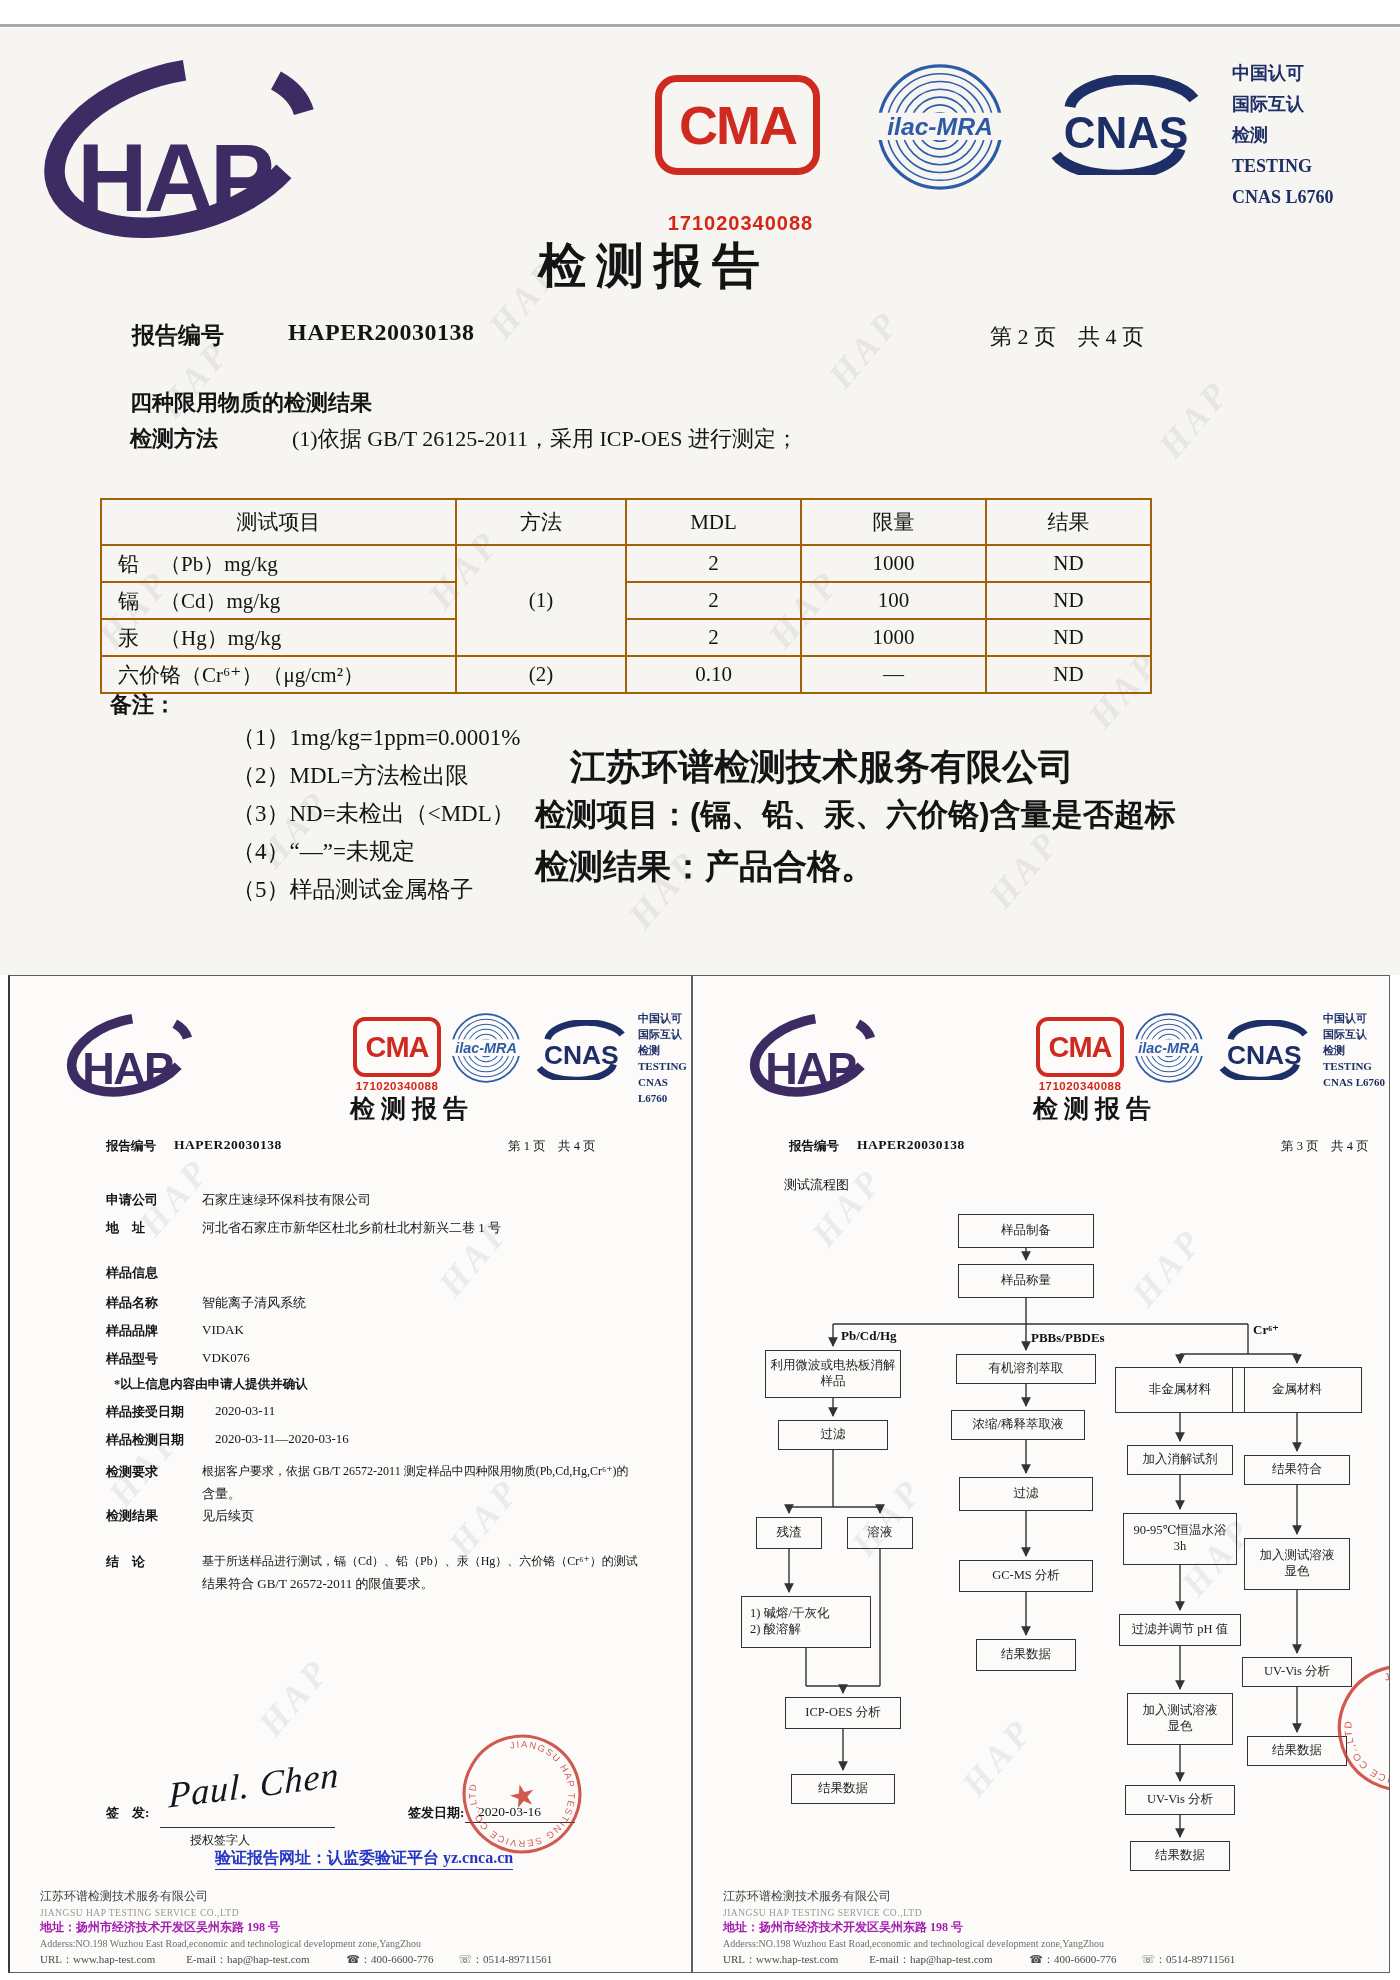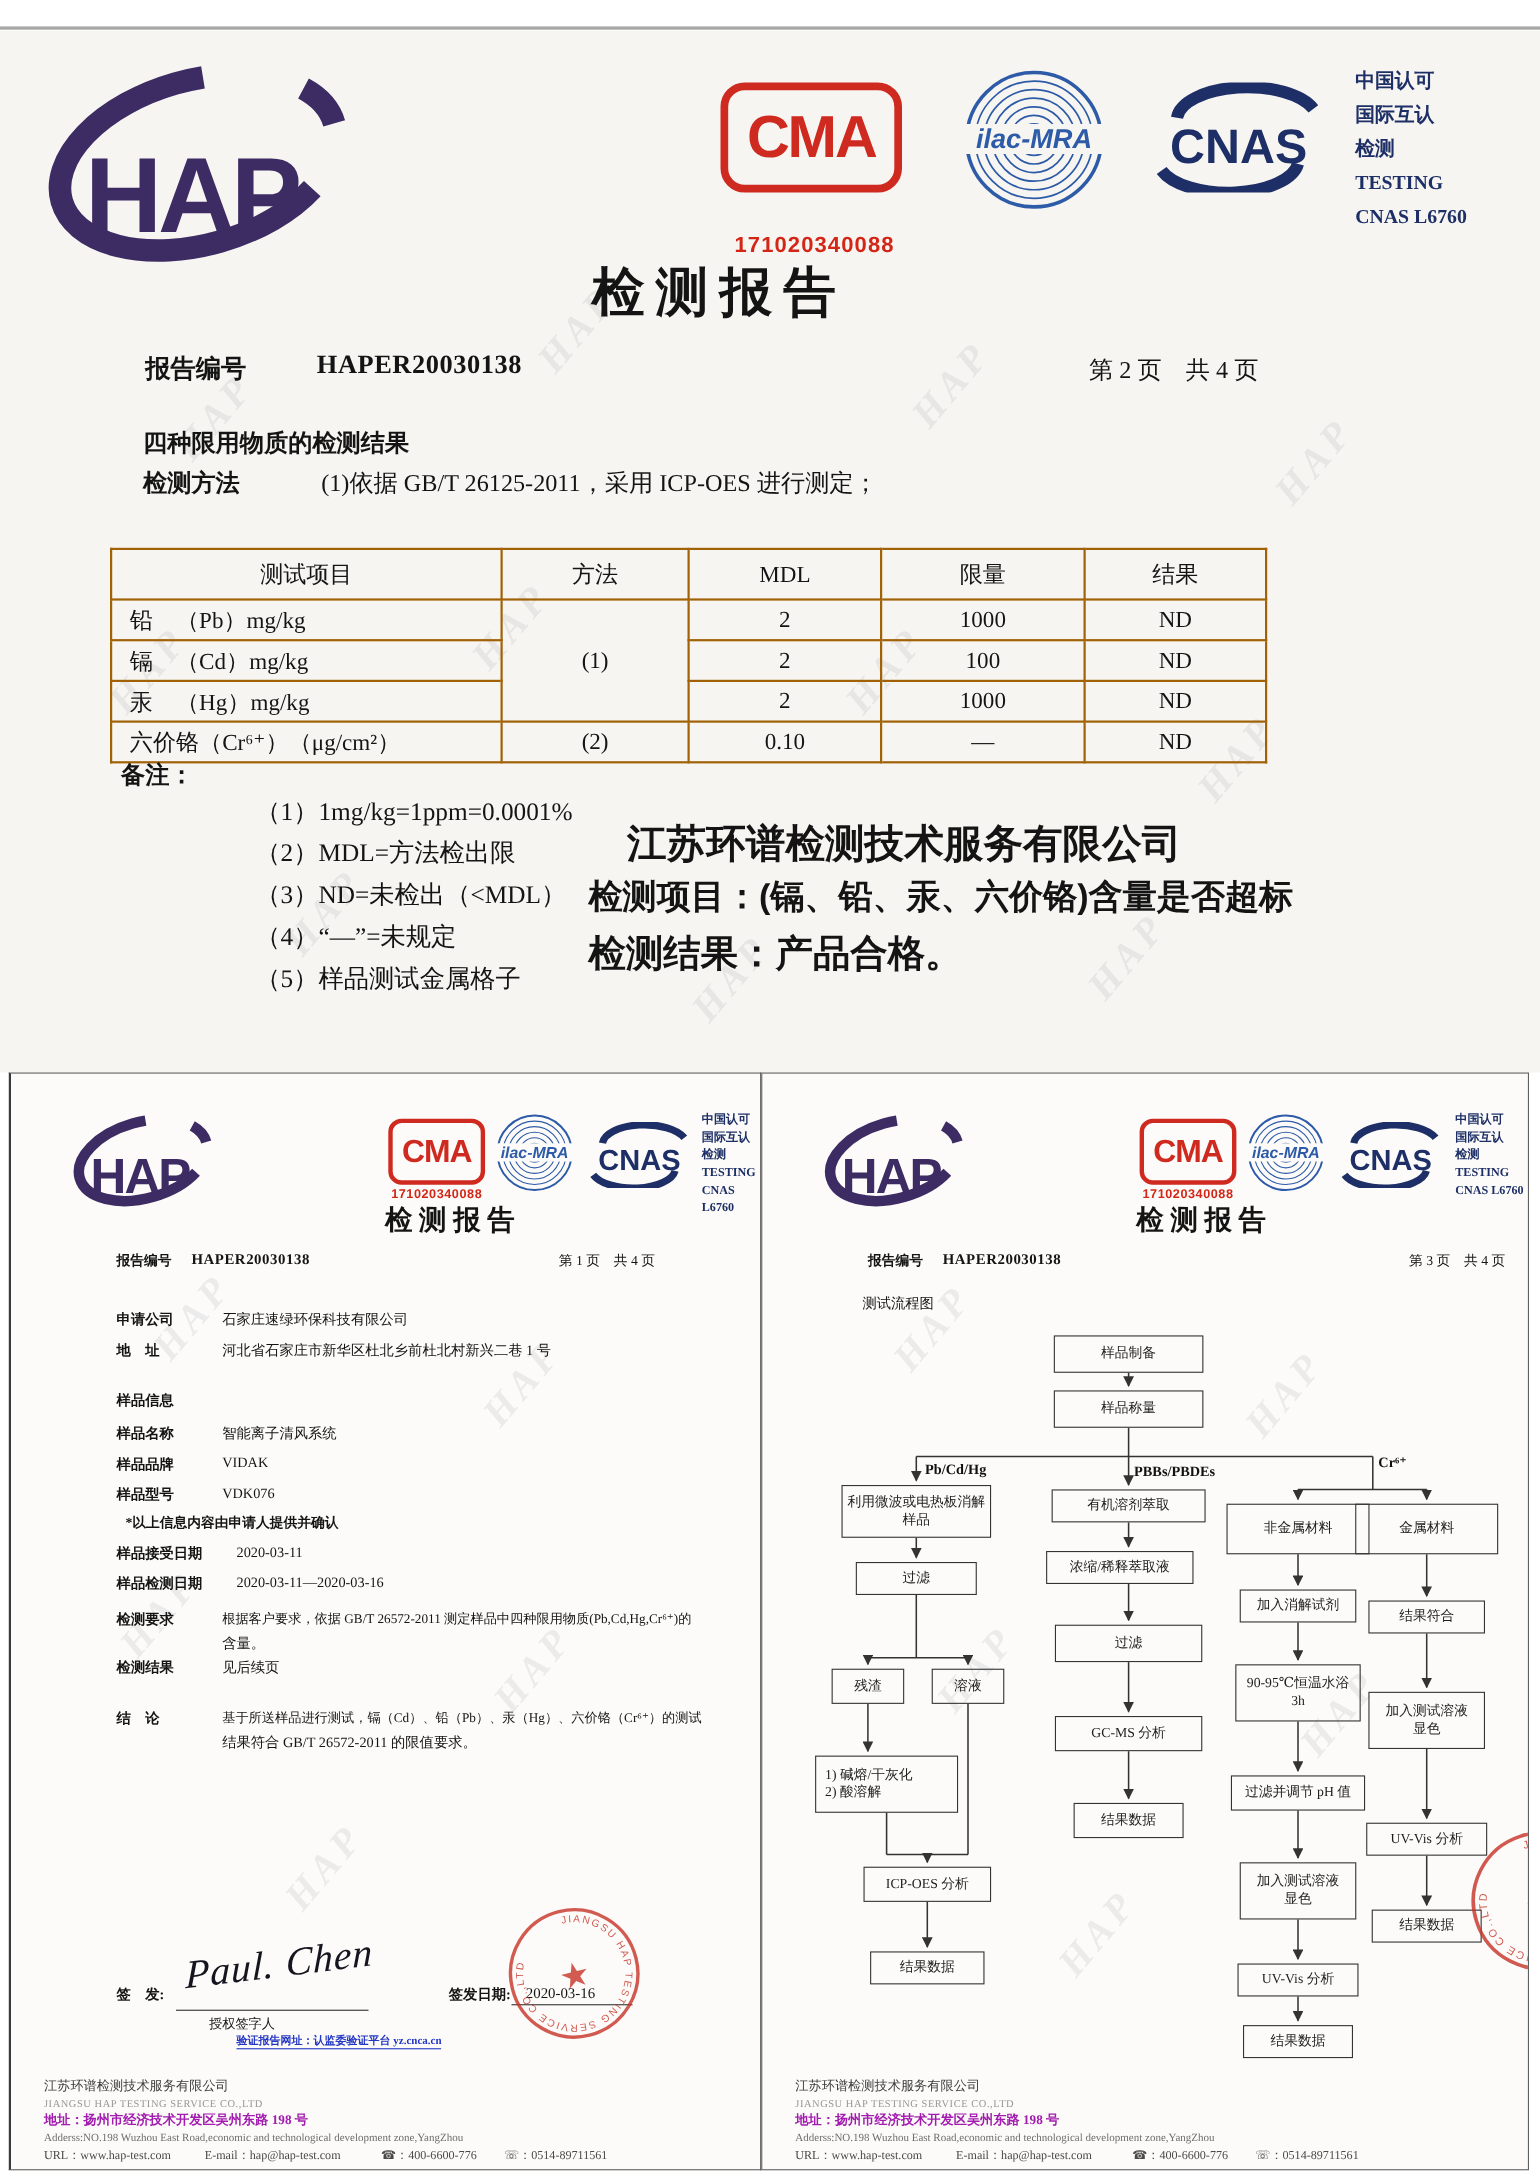--- a/index.html
+++ b/index.html
@@ -301,21 +301,21 @@
             <path id="ringA" d="M60,15 a45,45 0 1,1 -0.01,0"></path>
           </defs>
         <circle cx="60" cy="60" r="56" fill="none" stroke="#c63327" stroke-width="3"></circle>
         <text font-size="9" fill="#c63327" letter-spacing="1.5" font-family="Liberation Sans, sans-serif">
           <textPath href="#ringA">JIANGSU HAP TESTING SERVICE CO.,LTD</textPath>
         </text>
         <text x="60" y="72" text-anchor="middle" font-size="30" fill="#c63327">★</text>
       </svg>
     </div>
 
-    <span class="abs link" style="left:205px;top:872px;font-size:10px">验证报告网址：认监委验证平台 yz.cnca.cn</span>
+    <span class="abs link" style="left:205px;top:872px;font-size:16px">验证报告网址：认监委验证平台 yz.cnca.cn</span>
 
     <div class="foot" style="top:912px">
       <div class="f1">江苏环谱检测技术服务有限公司</div>
       <div class="f2" style="margin-top:3px">JIANGSU HAP TESTING SERVICE CO.,LTD</div>
       <div class="f3" style="margin-top:1px">地址：扬州市经济技术开发区吴州东路 198 号</div>
       <div class="f4" style="margin-top:2px">Adderss:NO.198 Wuzhou East Road,economic and technological development zone,YangZhou</div>
       <div class="f5" style="margin-top:3px">
         <span>URL：</span><span>www.hap-test.com</span>
         <span style="margin-left:28px">E-mail：</span><span>hap@hap-test.com</span>
         <span style="margin-left:34px">☎：</span><span>400-6600-776</span>

